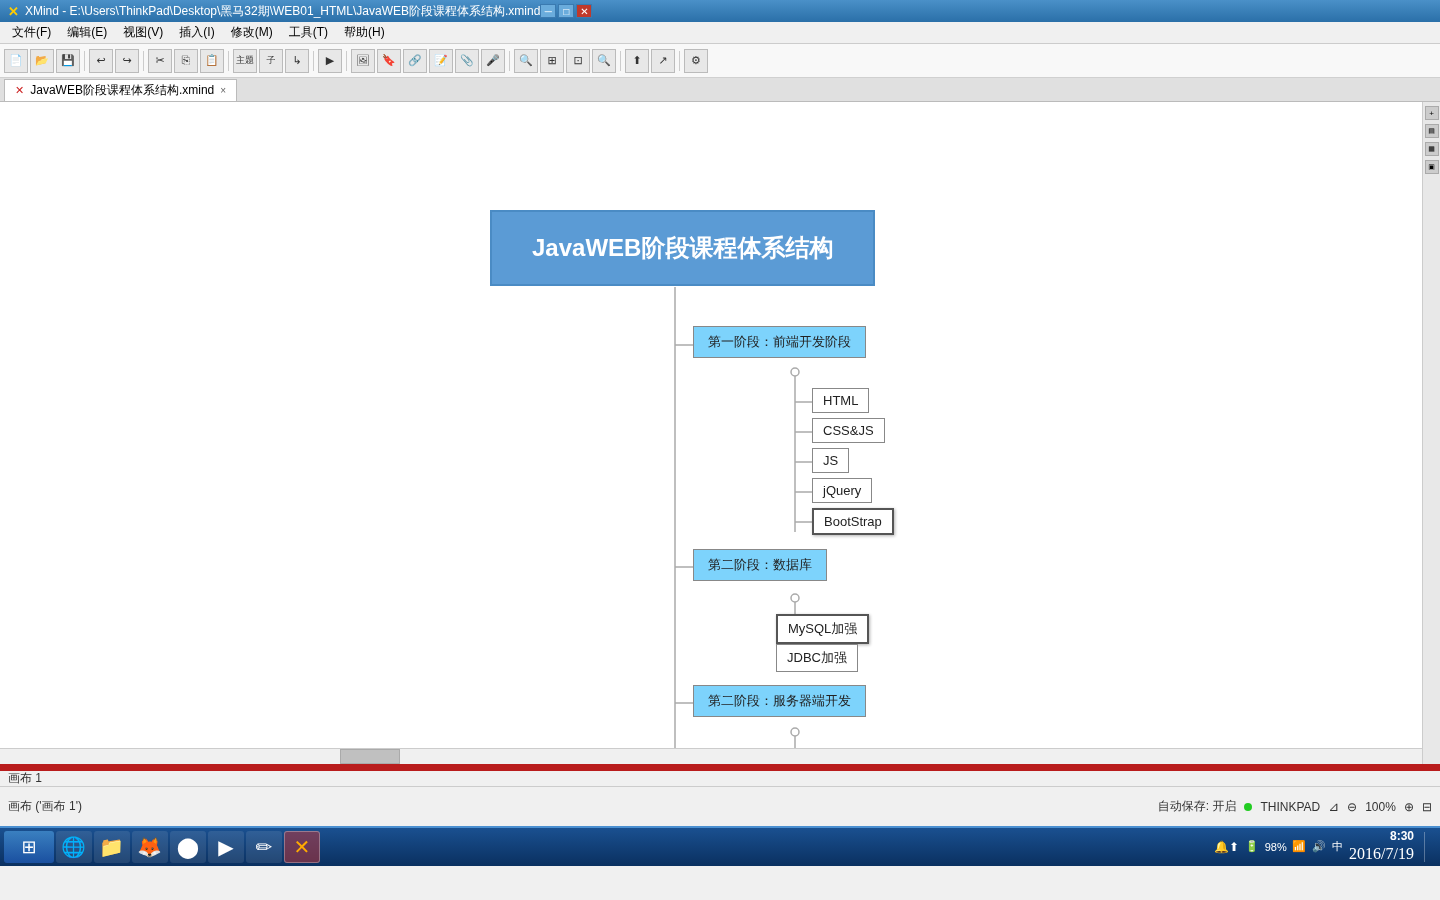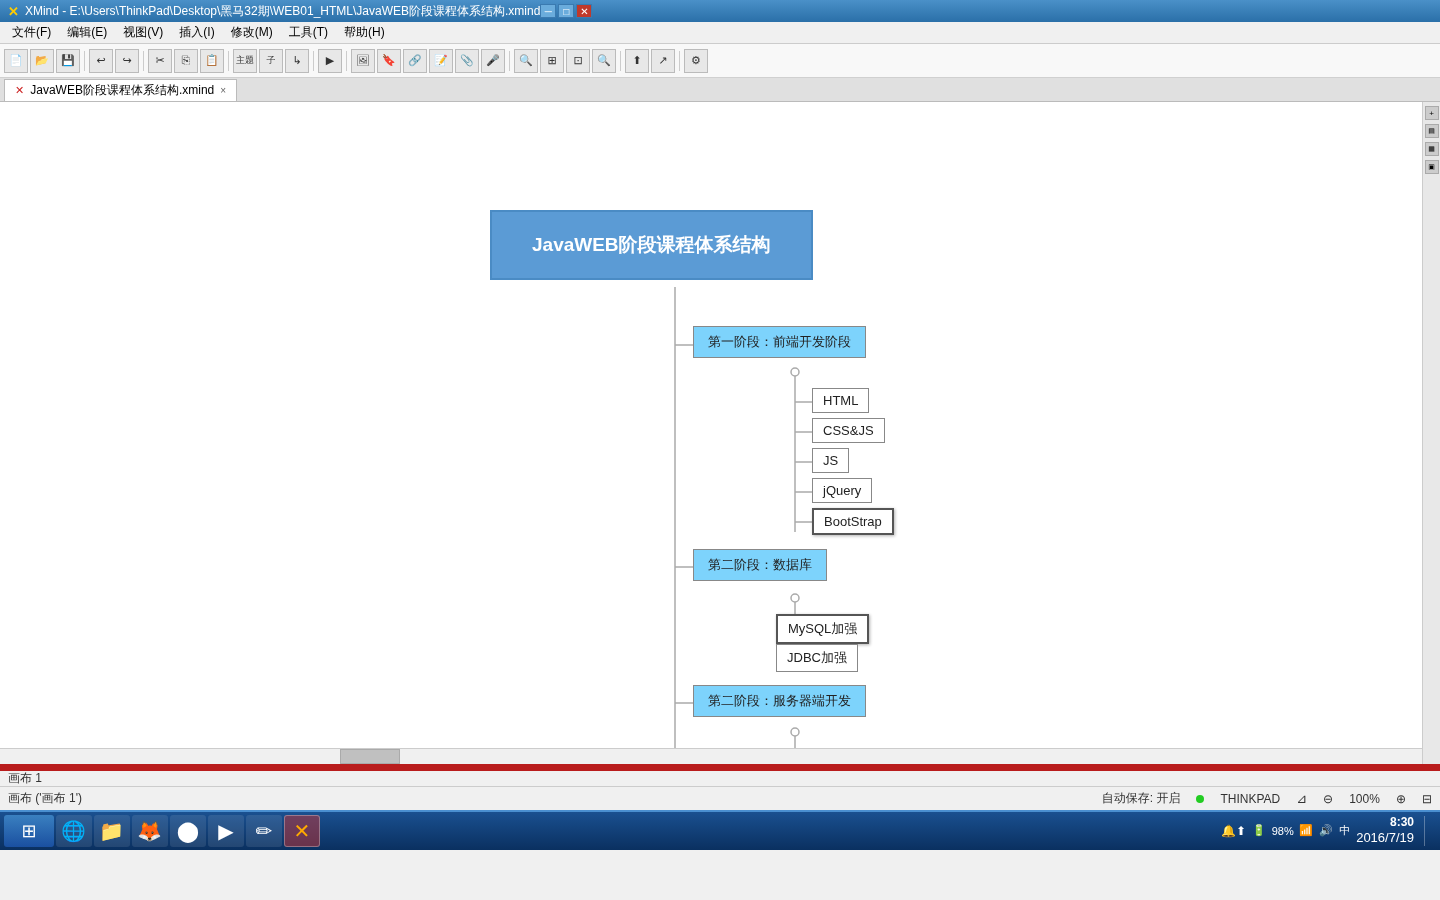--- a/index.html
+++ b/index.html
@@ -157,21 +157,21 @@
       display: flex;
       align-items: center;
       padding: 0 4px;
       gap: 4px;
     }
 
     .node-central {
       position: absolute;
       background: #5b9bd5;
       color: white;
-      font-size: 19px;
+      font-size: 24px;
       font-weight: bold;
       padding: 20px 40px;
       border: 2px solid #4a8bc4;
       top: 108px;
       left: 490px;
     }
 
     .node-stage {
       position: absolute;
       background: #7dd3fc;
@@ -381,21 +381,21 @@
     <div class="sidebar-icon" style="font-size:7px;">▦</div>
     <div class="sidebar-icon" style="font-size:7px;">▣</div>
   </div>
 
 </div>
 
 <div id="status-bar" style="height:22px; background:#f0f0f0; border-top:7px solid #b91c1c; display:flex; align-items:center; padding:0 8px; font-size:12px; color:#333;">
   <span>画布 1</span>
 </div>
 
-<div id="status-bar-bottom" style="height:24px; background:#f0f0f0; border-top:1px solid #ccc; display:flex; align-items:center; padding:0 8px; font-size:12px; color:#333; gap:16px;">
+<div id="status-bar-bottom" style="height:40px; background:#f0f0f0; border-top:1px solid #ccc; display:flex; align-items:center; padding:0 8px; font-size:12px; color:#333; gap:8px;">
   <span>画布 ('画布 1')</span>
   <span style="flex:1;"></span>
   <span>自动保存: 开启</span>
   <span style="width:8px;height:8px;border-radius:50%;background:#22cc22;display:inline-block;"></span>
   <span>THINKPAD</span>
   <span style="font-size:13px;">⊿</span>
   <span style="cursor:pointer;">⊖</span>
   <span>100%</span>
   <span style="cursor:pointer;">⊕</span>
   <span style="cursor:pointer;">⊟</span>
@@ -431,17 +431,17 @@
 
   <div class="sys-tray" style="margin-left:auto; display:flex; align-items:center; gap:6px; color:white; font-size:11px; padding-right:6px;">
     <span style="font-size:12px;">🔔⬆</span>
     <span>🔋</span>
     <span>98%</span>
     <span>📶</span>
     <span>🔊</span>
     <span>中</span>
     <div class="time-block">
       <div style="font-size:12px; font-weight:bold;">8:30</div>
-      <div style="font-size:13px;">2016/7/19</div>
+      <div style="font-size:16px;font-family:Liberation Serif, serif;">2016/7/19</div>
     </div>
     <span style="width:6px; height:30px; border-left:1px solid rgba(255,255,255,0.3); margin-left:4px; cursor:pointer;"></span>
   </div>
 </div>
 
 </body></html>

